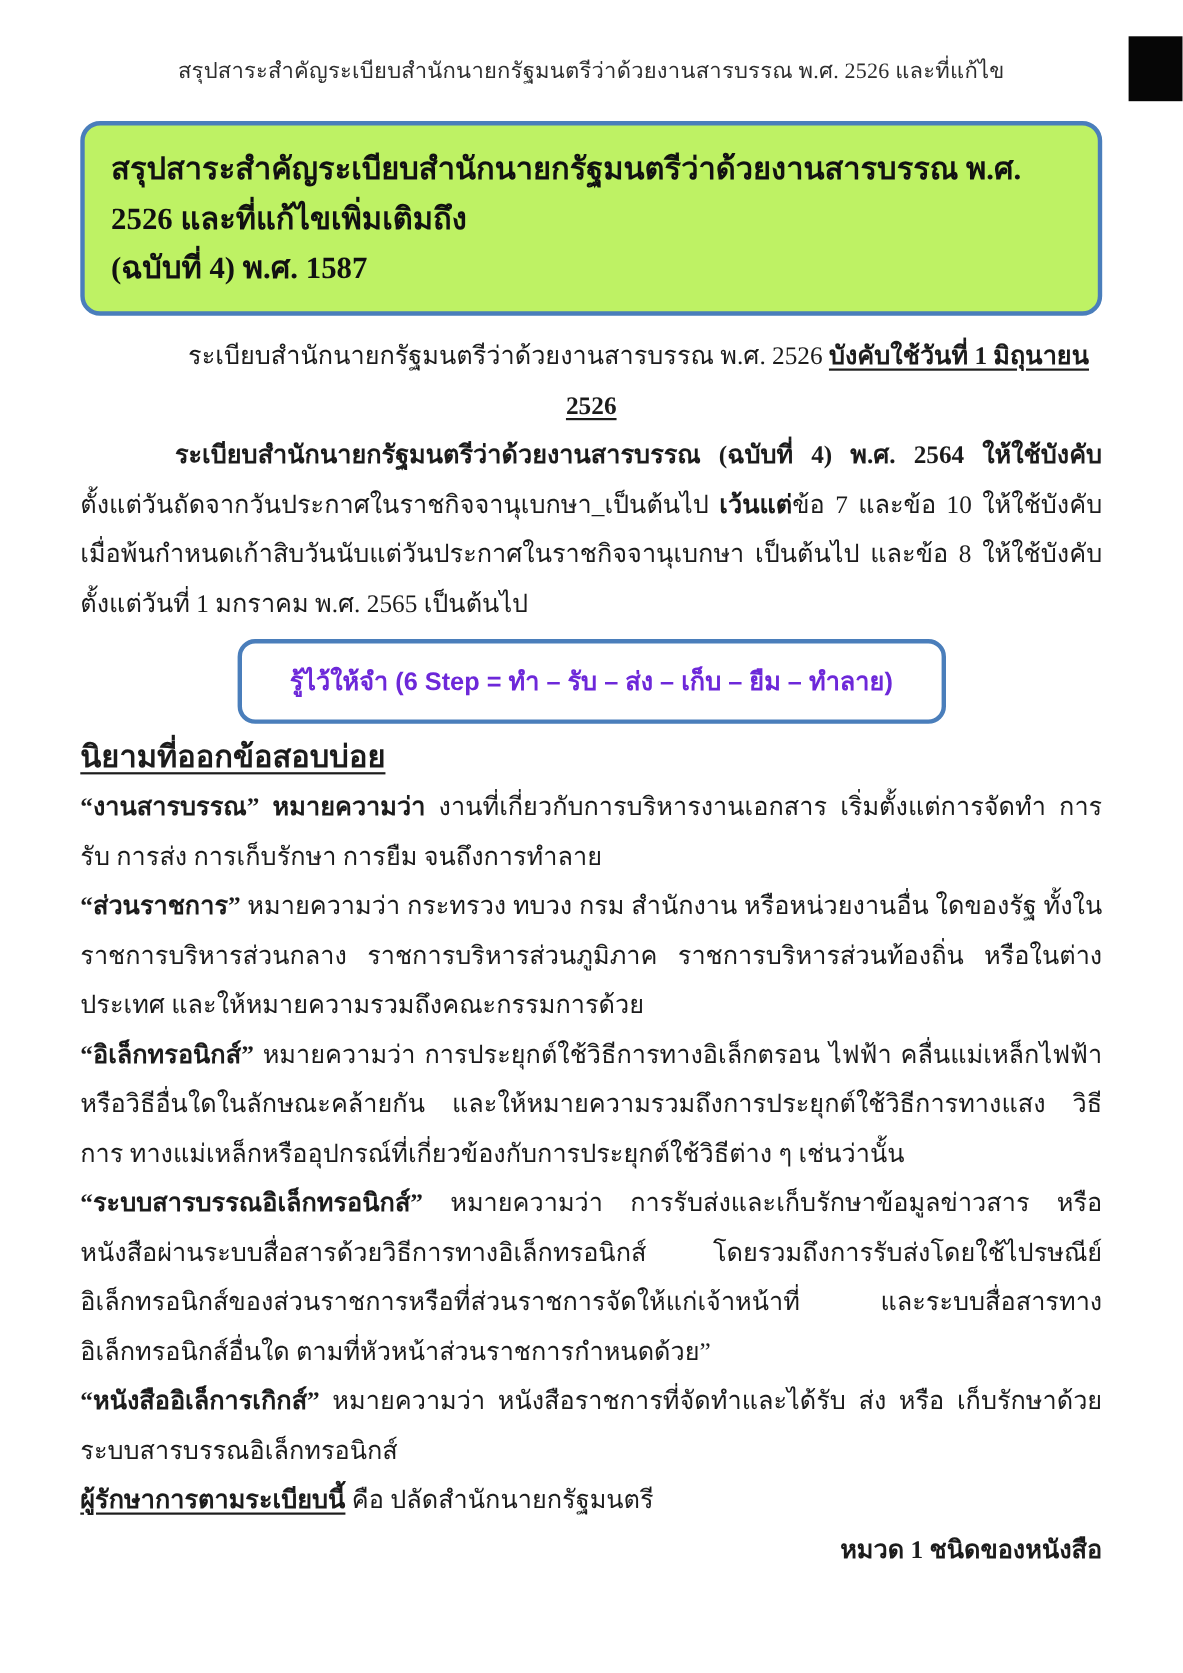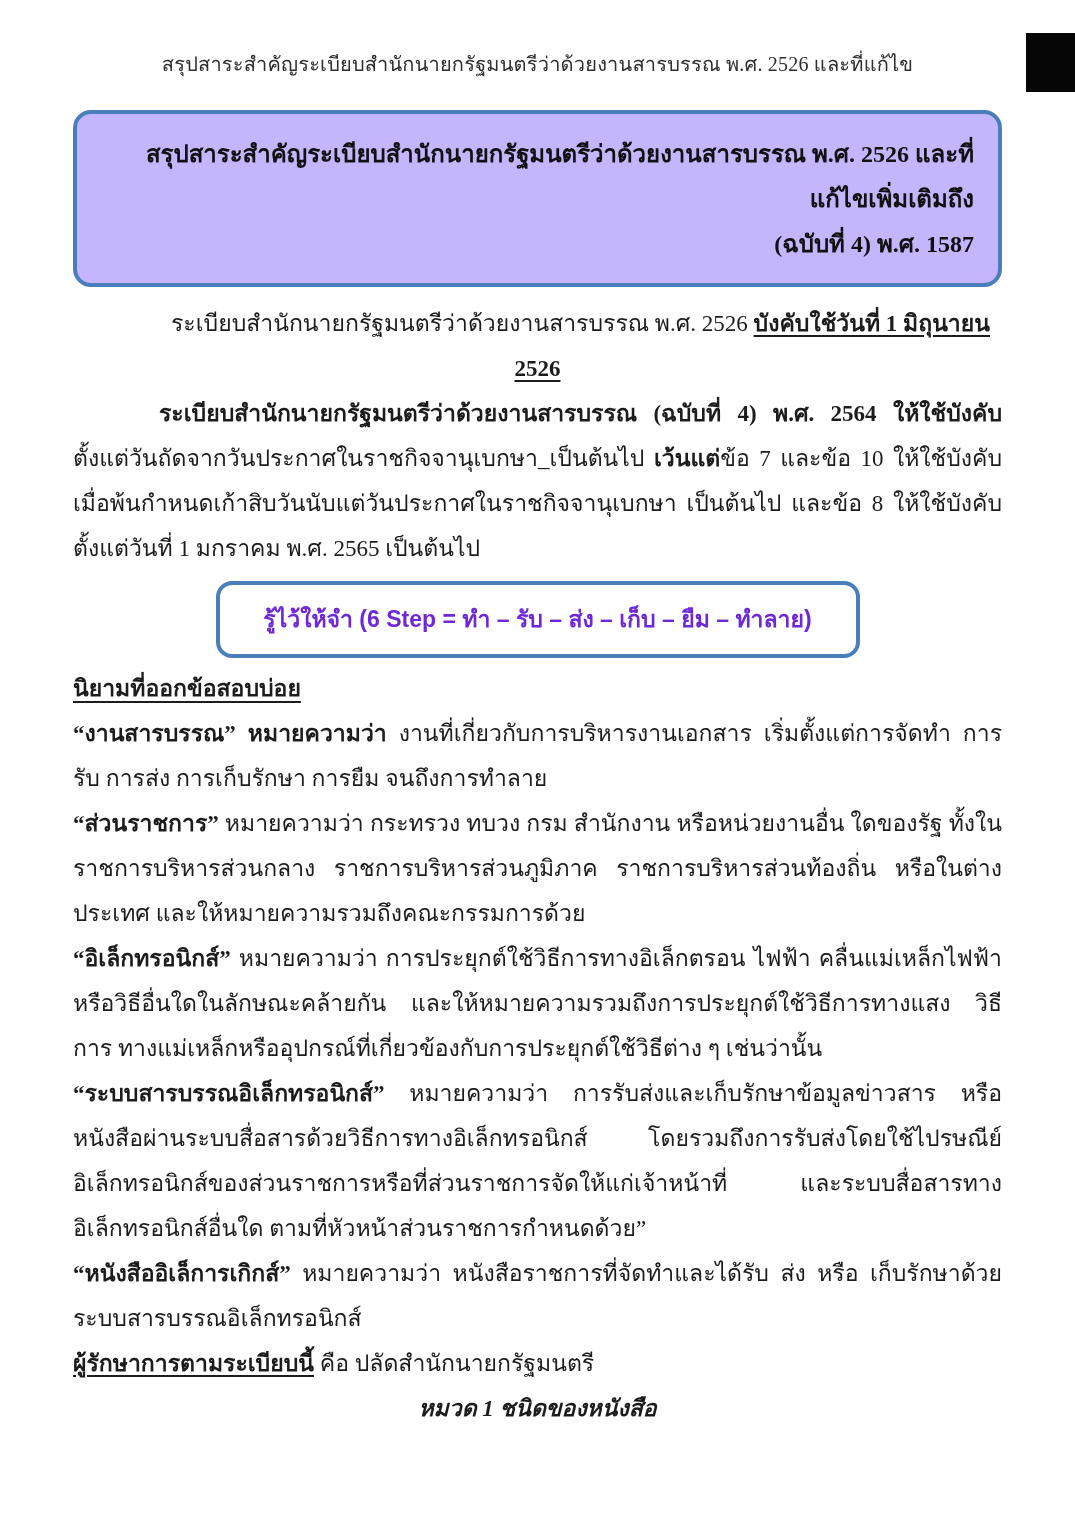--- a/index.html
+++ b/index.html
@@ -15,44 +15,44 @@
     text-align:center;padding-top:48px;font-size:20px;color:#2e2e2e;
     letter-spacing:.2px;
   }
   .page-number-box{
     position:absolute;top:33px;right:-117px;width:166px;height:59px;
     background:#060606;color:#f0f0f0;display:flex;align-items:center;
     justify-content:center;font-size:21px;
   }
   
   .title-box{
-    border:4px solid #4a7ebb;border-radius:18px;background:#c4b5fd;
-    margin:14px 0 0 0;padding:18px 24px 16px 24px;text-align:right;
-    font-weight:bold;font-size:24px;line-height:45px;color:#111;
+    border:4px solid #4a7ebb;border-radius:18px;background:#bef264;
+    margin:14px 0 0 0;padding:18px 24px 16px 24px;text-align:left;
+    font-weight:bold;font-size:28px;line-height:45px;color:#111;
   }
   
   .content{margin-top:14px;font-size:23px;line-height:45px;}
   p.para{margin:0;text-align:justify;}
   p.para.align-left{text-align:center;}
   p.para.indent{text-indent:86px;}
   .b{font-weight:bold;}
   .u{text-decoration:underline;text-underline-offset:4px;}
   
   .memo-box{
     border:4px solid #4a7ebb;border-radius:16px;background:#fff;
     width:600px;margin:10px auto 8px auto;padding:12px 18px;
     text-align:center;font-weight:600;font-size:23px;
     font-family:"Liberation Sans","DejaVu Sans",sans-serif;color:#6d28d9;
   }
   .defs-heading{
     font-weight:bold;text-decoration:underline;text-underline-offset:5px;
-    font-size:23px;margin:6px 0 0 0;
+    font-size:28px;margin:6px 0 0 0;
   }
   .chapter-heading{
-    text-align:center;font-weight:bold;font-size:23px;line-height:45px;margin:0;font-style:italic;
+    text-align:right;font-weight:bold;font-size:23px;line-height:45px;margin:0;
   }
 </style>
 </head>
 <body>
 
 <div class="page">
 
   <div class="header">
     <div class="header-title">สรุปสาระสำคัญระเบียบสำนักนายกรัฐมนตรีว่าด้วยงานสารบรรณ พ.ศ. 2526 และที่แก้ไข</div>
   </div>

